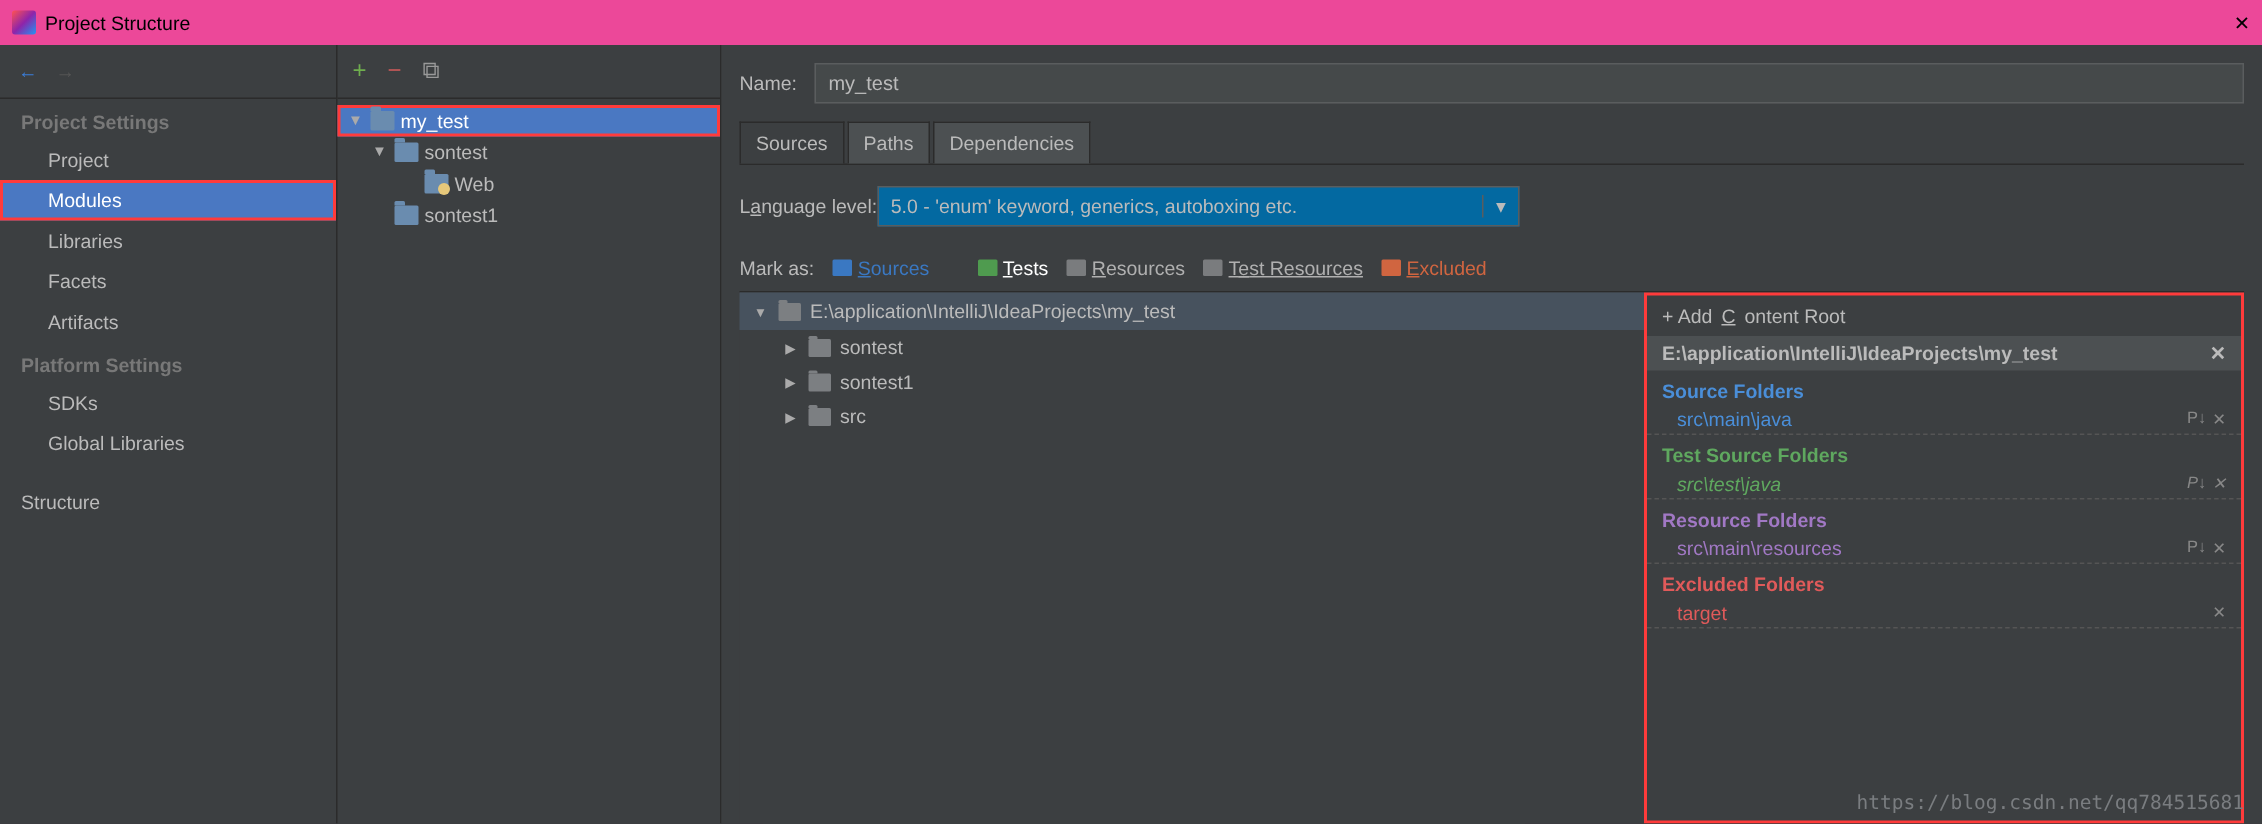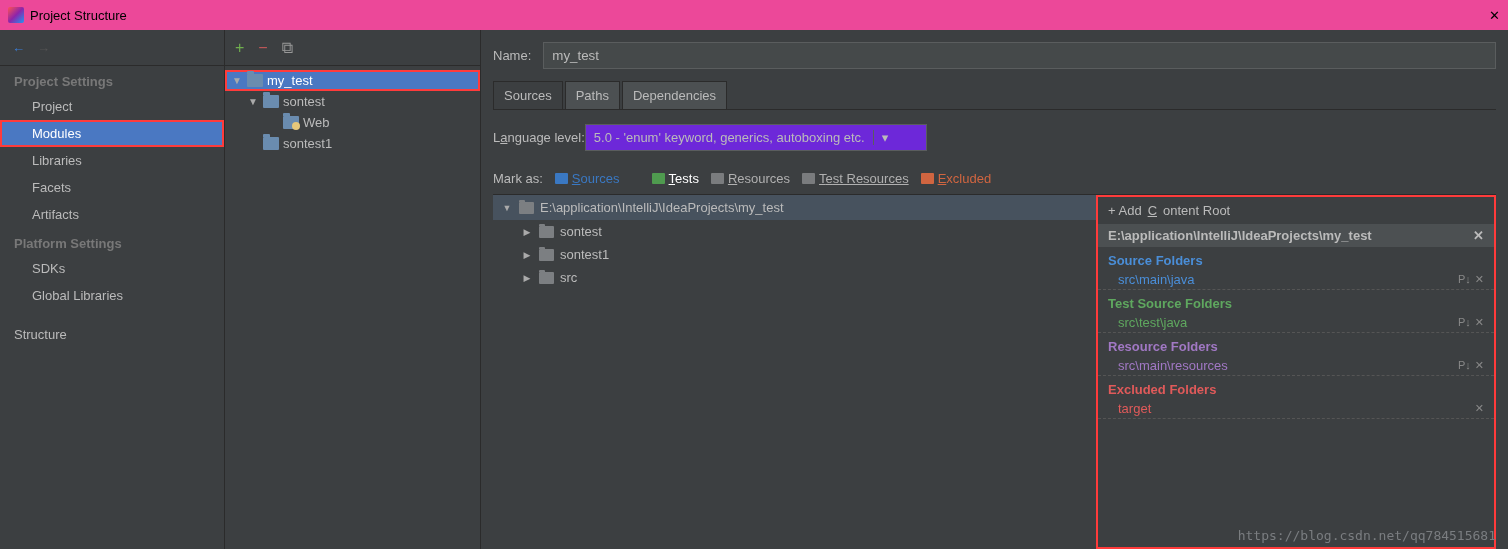--- a/index.html
+++ b/index.html
@@ -44,21 +44,21 @@
 .name-row { display: flex; align-items: center; gap: 12px; margin-bottom: 12px; }
 .name-row label { color: #bbb; }
 .name-input { flex: 1; background: #45494a; border: 1px solid #5a5d5e; color: #bbb; padding: 5px 8px; }
 
 .tabs { display: flex; border-bottom: 1px solid #2b2b2b; gap: 2px; }
 .tab { padding: 6px 10px; background: #4c5052; border: 1px solid #2b2b2b; border-bottom: none; cursor: pointer; color: #bbb; }
 .tab.active { background: #3c3f41; }
 
 .lang-row { display: flex; align-items: center; margin: 14px 0; }
 .lang-row u { text-decoration: underline; }
-.select { background: #6d28d9; border: 1px solid #5a5d5e; color: #bbb; padding: 5px 8px; width: 342px; display: flex; align-items: center; }
+.select { background: #0369a1; border: 1px solid #5a5d5e; color: #bbb; padding: 5px 8px; width: 428px; display: flex; align-items: center; justify-content: space-between; }
 .select .chev { border-left: 1px solid #5a5d5e; padding-left: 8px; margin-left: 8px; }
 
 .mark-row { display: flex; align-items: center; gap: 12px; margin: 6px 0 8px; }
 .mark-label { color: #bbb; }
 .mark-btn { display: flex; align-items: center; gap: 4px; cursor: pointer; }
 .mark-btn .sw { width: 13px; height: 11px; border-radius: 1px; }
 .sw.sources { background: #3a78c2; } .mark-btn.sources { color: #3a78c2; }
 .sw.tests { background: #4f9b4f; } .mark-btn.tests { color: #ffffff; margin-left: 20px; }
 .sw.resources { background: #7a7c7e; } .mark-btn.resources { color: #b0b0b0; }
 .sw.testres { background: #7a7c7e; } .mark-btn.testres { color: #b0b0b0; text-decoration: underline; }
@@ -76,21 +76,21 @@
 .cr-add { padding: 6px 10px; display: flex; align-items: center; gap: 6px; cursor: pointer; }
 .cr-path { background: #4c5052; padding: 4px 10px; font-weight: bold; display: flex; justify-content: space-between; align-items: center; }
 .cr-close { cursor: pointer; color: #bbb; }
 .cr-section-h { padding: 6px 10px 2px; font-weight: bold; }
 .cr-section-h.sources { color: #4a8ed8; }
 .cr-section-h.tests { color: #5fa85f; }
 .cr-section-h.resources { color: #a178c4; }
 .cr-section-h.excluded { color: #e05a5a; }
 .cr-item { padding: 2px 10px 2px 20px; border-bottom: 1px dashed #555; display: flex; justify-content: space-between; align-items: center; }
 .cr-item.sources { color: #4a8ed8; }
-.cr-item.tests { color: #5fa85f; }
+.cr-item.tests { color: #5fa85f; font-style: italic; }
 .cr-item.resources { color: #a178c4; }
 .cr-item.excluded { color: #e05a5a; }
 .cr-item .actions { display: flex; gap: 4px; font-size: 11px; color: #888; }
 
 .watermark { position: absolute; right: 12px; bottom: 6px; color: #7a7d80; font-family: monospace; font-size: 13px; }
 </style>
 </head>
 <body>
 
 <div class="title-bar">

